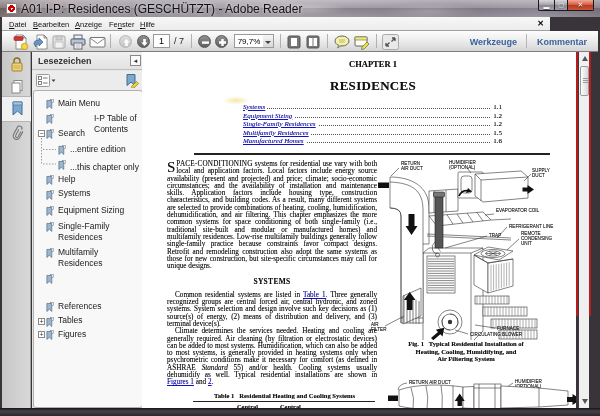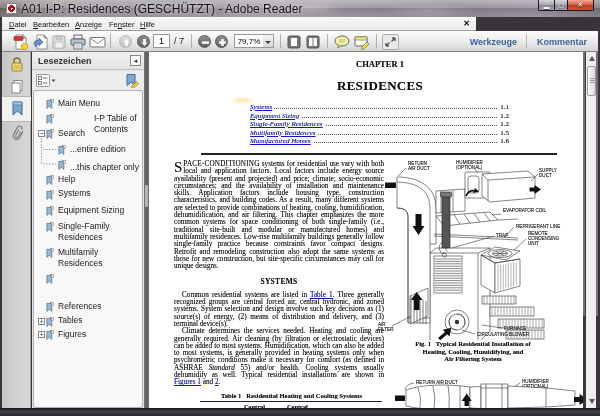--- a/index.html
+++ b/index.html
@@ -24,21 +24,21 @@
   text-shadow: 0 0 3px #d8d4da, 0 0 4px #d8d4da; white-space:nowrap;text-align:right;}
 #wbtns { position:absolute; right:6px; top:0; height:15px; z-index:6; display:flex; }
 .wb { height:11px; border:1px solid #1c191c; border-top:none; position:relative;
   background: linear-gradient(180deg,#d8d5dc 0%,#aaa6af 45%,#8a8690 50%,#a19da8 100%); }
 .wb.min { width:16px; border-radius:0 0 0 2px; border-right:none;}
 .wb.max { width:14px; }
 .wb.close { width:26px; border-radius:0 0 2px 0; border-left:none;
   background: linear-gradient(180deg,#f2a895 0%,#d8604a 45%,#b23a24 50%,#cc5434 100%); }
 .wb span { position:absolute; left:50%; top:50%; transform:translate(-50%,-50%); color:#fff; font-size:8px; line-height:8px; text-shadow:0 1px 1px rgba(0,0,0,0.5);}
 
-#menubar { position:absolute; left:2px; top:17px; width:474px; height:14px;
+#menubar { position:absolute; left:2px; top:17px; width:548px; height:14px;
   background:linear-gradient(180deg,#f8f8f8,#ebebeb); border-bottom:1px solid #a0a0a0; font-size:7.5px; color:#111; }
 #menubar .mi { position:absolute; top:3px; }
 #menubar u { text-decoration:underline; }
 #menux { position:absolute; right:6px; top:2px; font-size:8px; color:#000; font-weight:bold;}
 
 #toolbar { position:absolute; left:2px; top:31px; width:596px; height:21px;
   background:linear-gradient(180deg,#fdfdfd 0%,#ececec 50%,#d5d5d5 100%); border-bottom:1px solid #7e7e7e; }
 .tsep { position:absolute; top:3px; width:1px; height:14px; background:#b0b0b0; }
 .circ { position:absolute; top:4px; width:13px; height:13px; border-radius:50%;
   background:linear-gradient(180deg,#909090,#606060); border:1px solid #555; }
@@ -61,21 +61,21 @@
 #phead b { position:absolute; left:6px; top:4px; font-size:9px; color:#333; }
 #pheadbtn { position:absolute; right:3px; top:3px; width:11px; height:11px; background:#fbfbfb; border:1px solid #888; font-size:7px; line-height:10px; text-align:center; color:#333;}
 #popts { position:absolute; left:0; top:19px; width:112px; height:19px; background:#ececec; }
 #plist { position:absolute; left:1px; top:38px; width:110px; height:318px; background:#f8f8f8; font-size:8.5px; color:#1a1a1a; border:1px solid #b0b0b0; border-radius:3px; overflow:hidden; }
 .bmk { position:absolute; line-height:11.5px; width:84px; }
 .bmi { position:absolute; width:8px; height:10px; }
 .expbox { position:absolute; width:7px; height:7px; border:1px solid #888; background:#fff; font-size:7px; line-height:5px; text-align:center; color:#333;}
 #splitter { position:absolute; left:144px; top:52px; width:5px; height:356px; background:linear-gradient(90deg,#7a7a7a,#5e5e5e 40%,#6e6e6e); }
 #grip { position:absolute; left:1px; top:133px; width:3px; height:22px; background:#b5b5b5; border-radius:1px;}
 
-#docarea { position:absolute; left:149px; top:52px; width:449px; height:264px; background:#737373; }
+#docarea { position:absolute; left:142px; top:52px; width:449px; height:264px; background:#b91c1c; }
 #page { position:absolute; left:0px; top:0px; width:434px; height:356px; background:#fff; font-family:"Liberation Serif",serif; color:#111; text-shadow:0 0 0.5px rgba(17,17,17,0.5); }
 #scroll { position:absolute; left:436px; top:0; width:11px; height:356px; background:#f0f0f0; border-left:1px solid #3c3c3c;}
 #sthumb { position:absolute; left:1px; top:14px; width:9px; height:30px; background:linear-gradient(90deg,#fdfdfd,#d8d8d8); border:1px solid #9a9a9a; border-radius:2px;}
 #sthumb:after { content:""; position:absolute; left:2px; top:11px; width:5px; height:1px; background:#999; box-shadow:0 2px 0 #999, 0 4px 0 #999; }
 .sarr { position:absolute; left:3px; width:6px; height:5px; }
 #botbar { position:absolute; left:0; top:408px; width:600px; height:8px; background:linear-gradient(180deg,#141414,#46424a 40%,#29262b); }
 
 #ch1 { position:absolute; left:28px; top:7px; width:406px; text-align:center; font-weight:bold; font-size:8.5px; }
 #restitle { position:absolute; left:28px; top:26px; width:406px; text-align:center; font-weight:bold; font-size:13px; letter-spacing:0.3px;}
 .rule { position:absolute; background:#222; }

